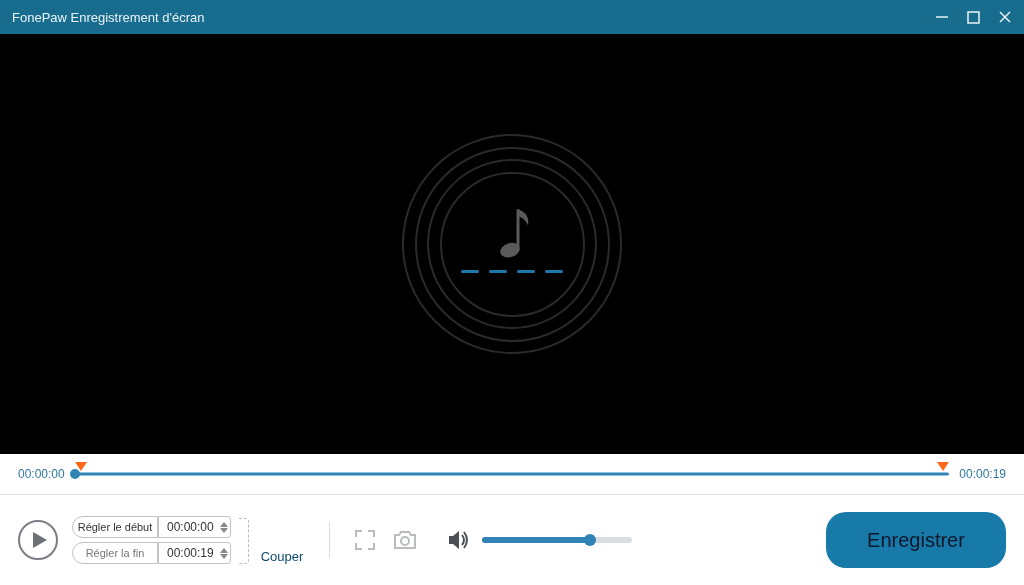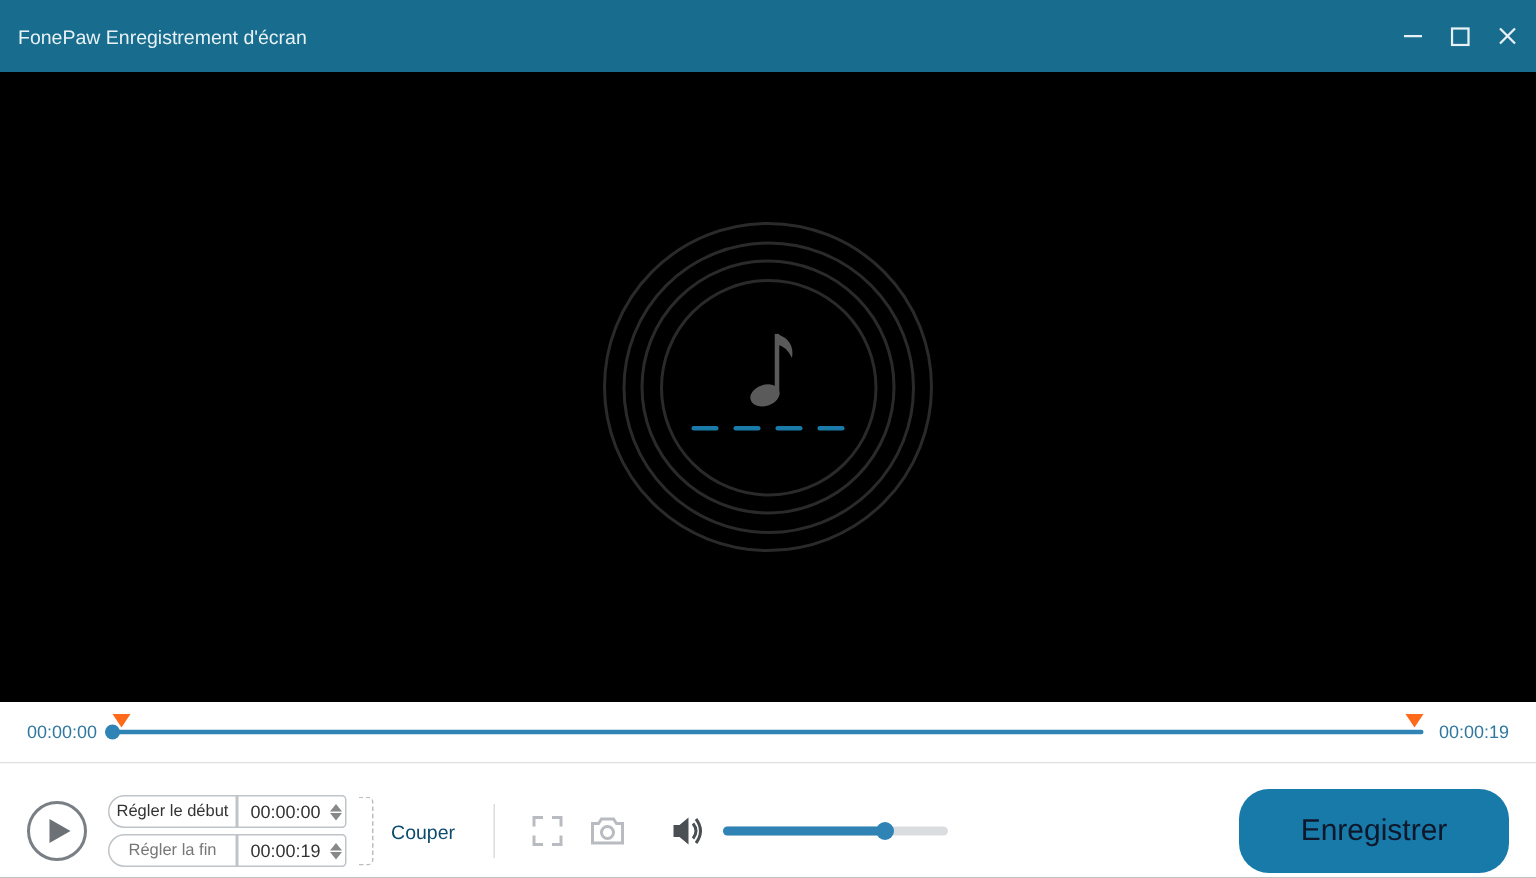--- a/index.html
+++ b/index.html
@@ -4,21 +4,21 @@
 <style>
   * { box-sizing: border-box; margin: 0; padding: 0; }
   body {
     width: 1024px;
     height: 585px;
     font-family: -apple-system, "Segoe UI", Arial, sans-serif;
     background: #fff;
     overflow: hidden;
   }
   .titlebar {
-    height: 48px;
+    height: 34px;
     background: #186c8d;
     display: flex;
     align-items: center;
     padding: 0 12px;
     color: #e8f2f6;
     font-size: 13px;
   }
   .titlebar .title { flex: 1; }
   .win-controls { display: flex; gap: 18px; align-items: center; }
   .win-btn { color: #e8f2f6; cursor: pointer; display: flex; align-items: center; justify-content: center; }
@@ -139,21 +139,21 @@
     border: 2px solid #7a7f85;
     display: flex;
     align-items: center;
     justify-content: center;
     cursor: pointer;
   }
   .play-btn svg { margin-left: 3px; }
 
   .clip-group {
     display: flex;
-    align-items: center;
+    align-items: flex-end;
     gap: 8px;
   }
   .clip-inputs {
     display: flex;
     flex-direction: column;
     gap: 4px;
   }
   .clip-row {
     display: flex;
     align-items: center;

